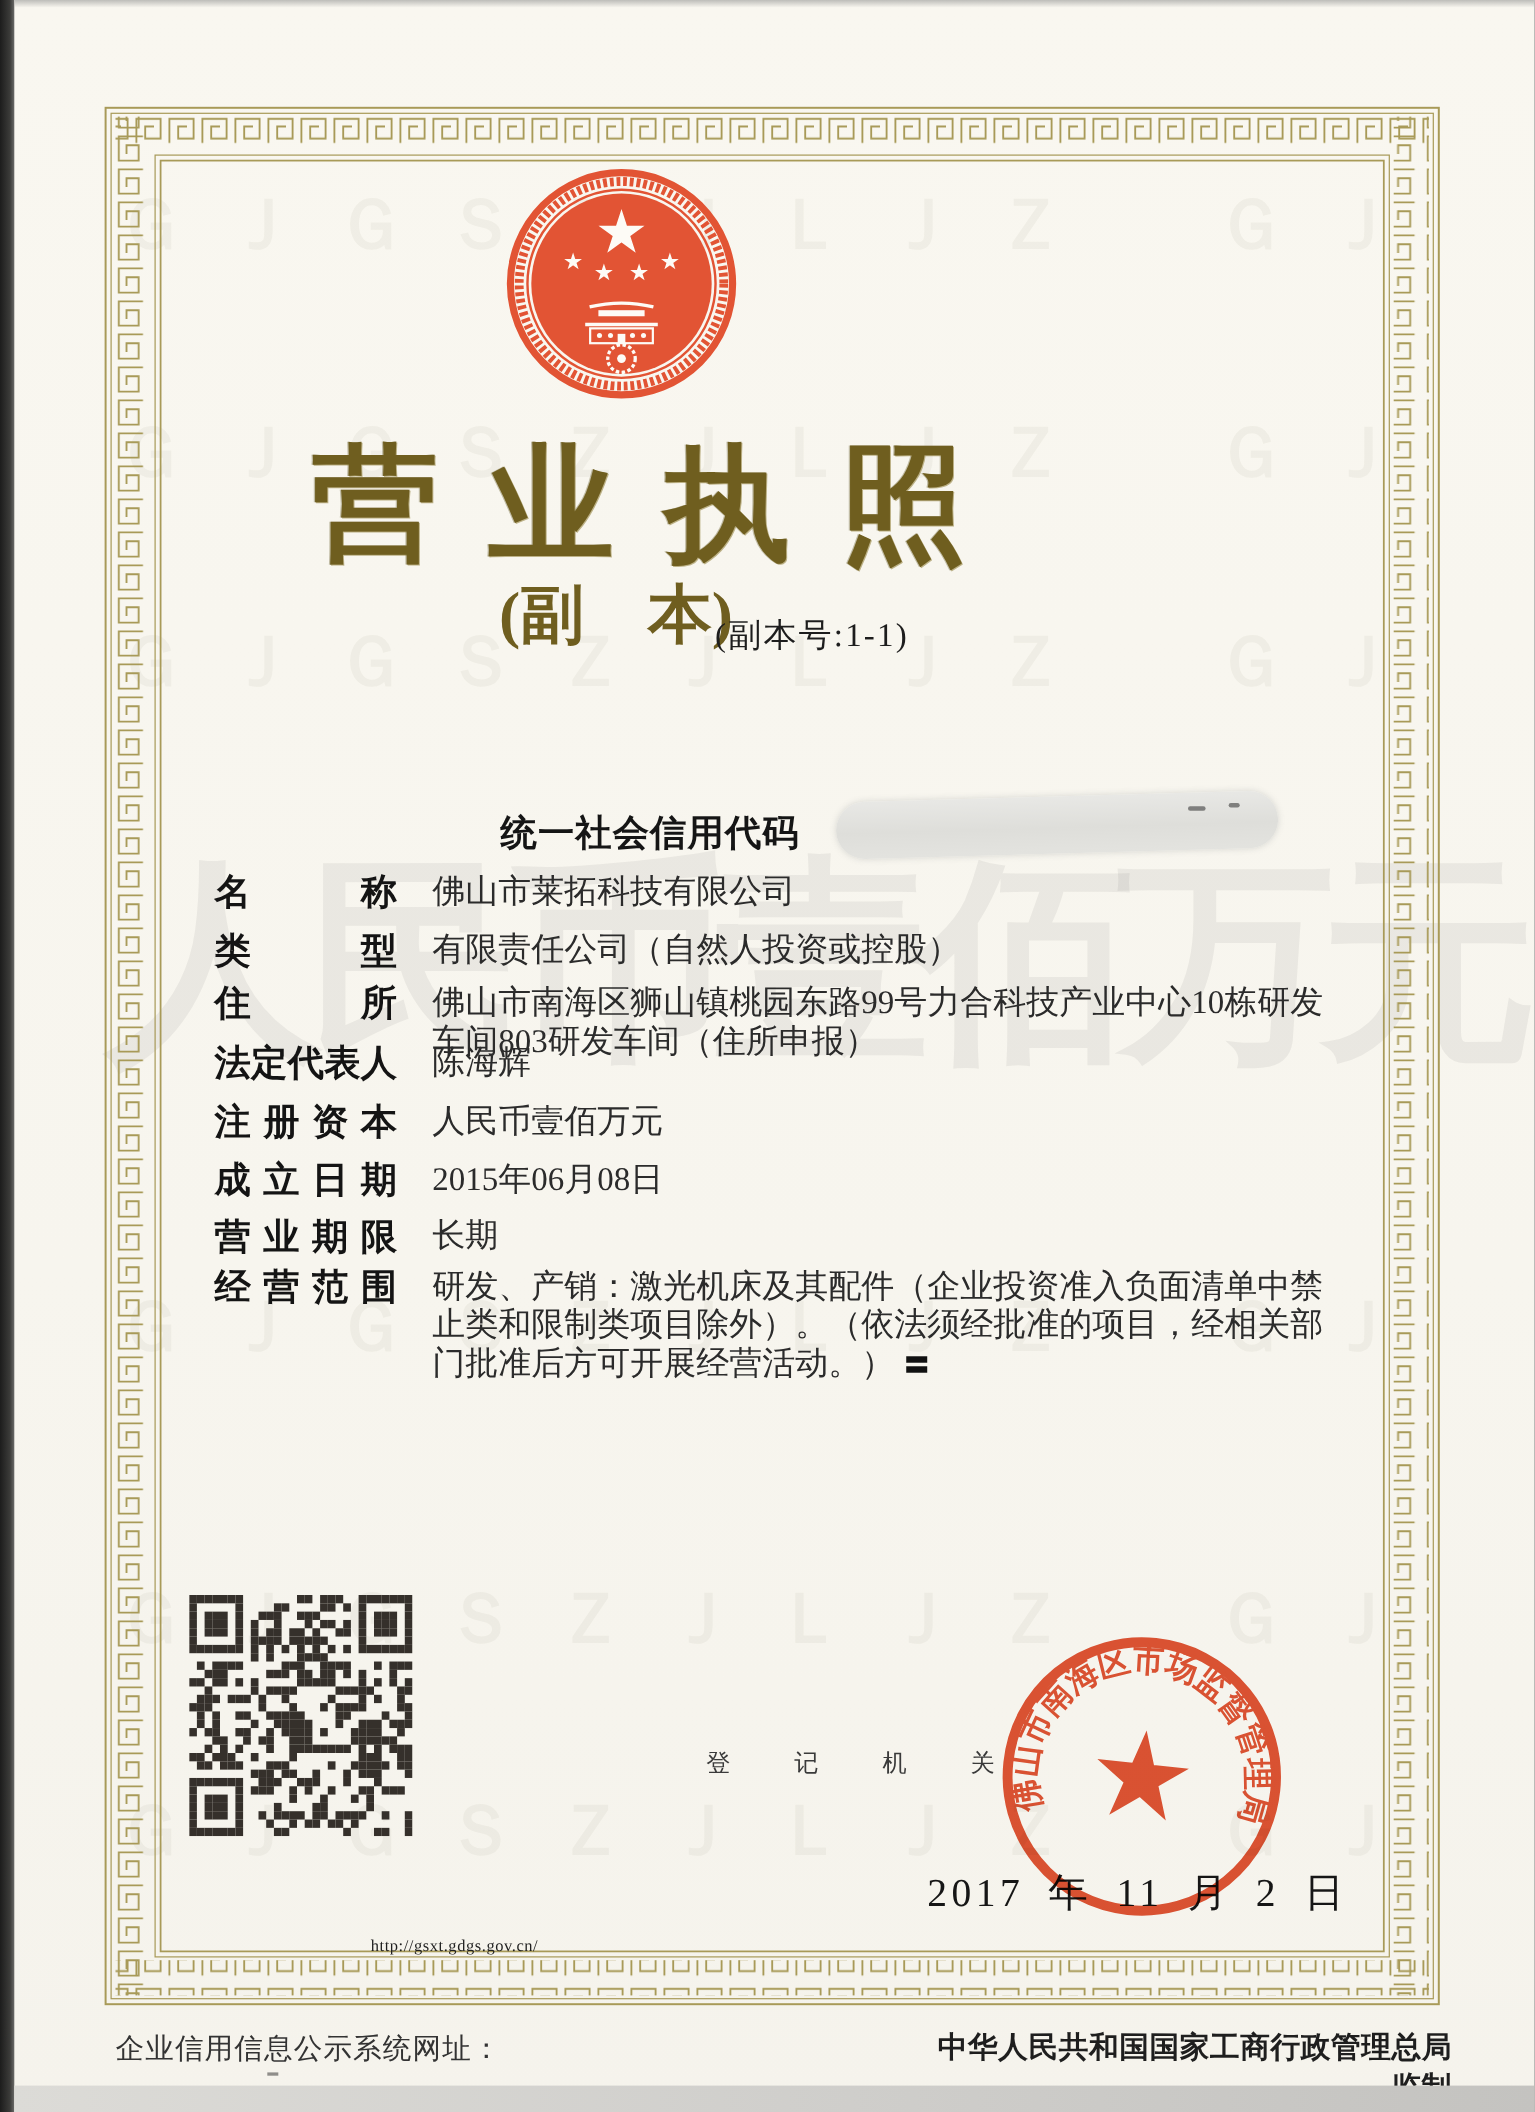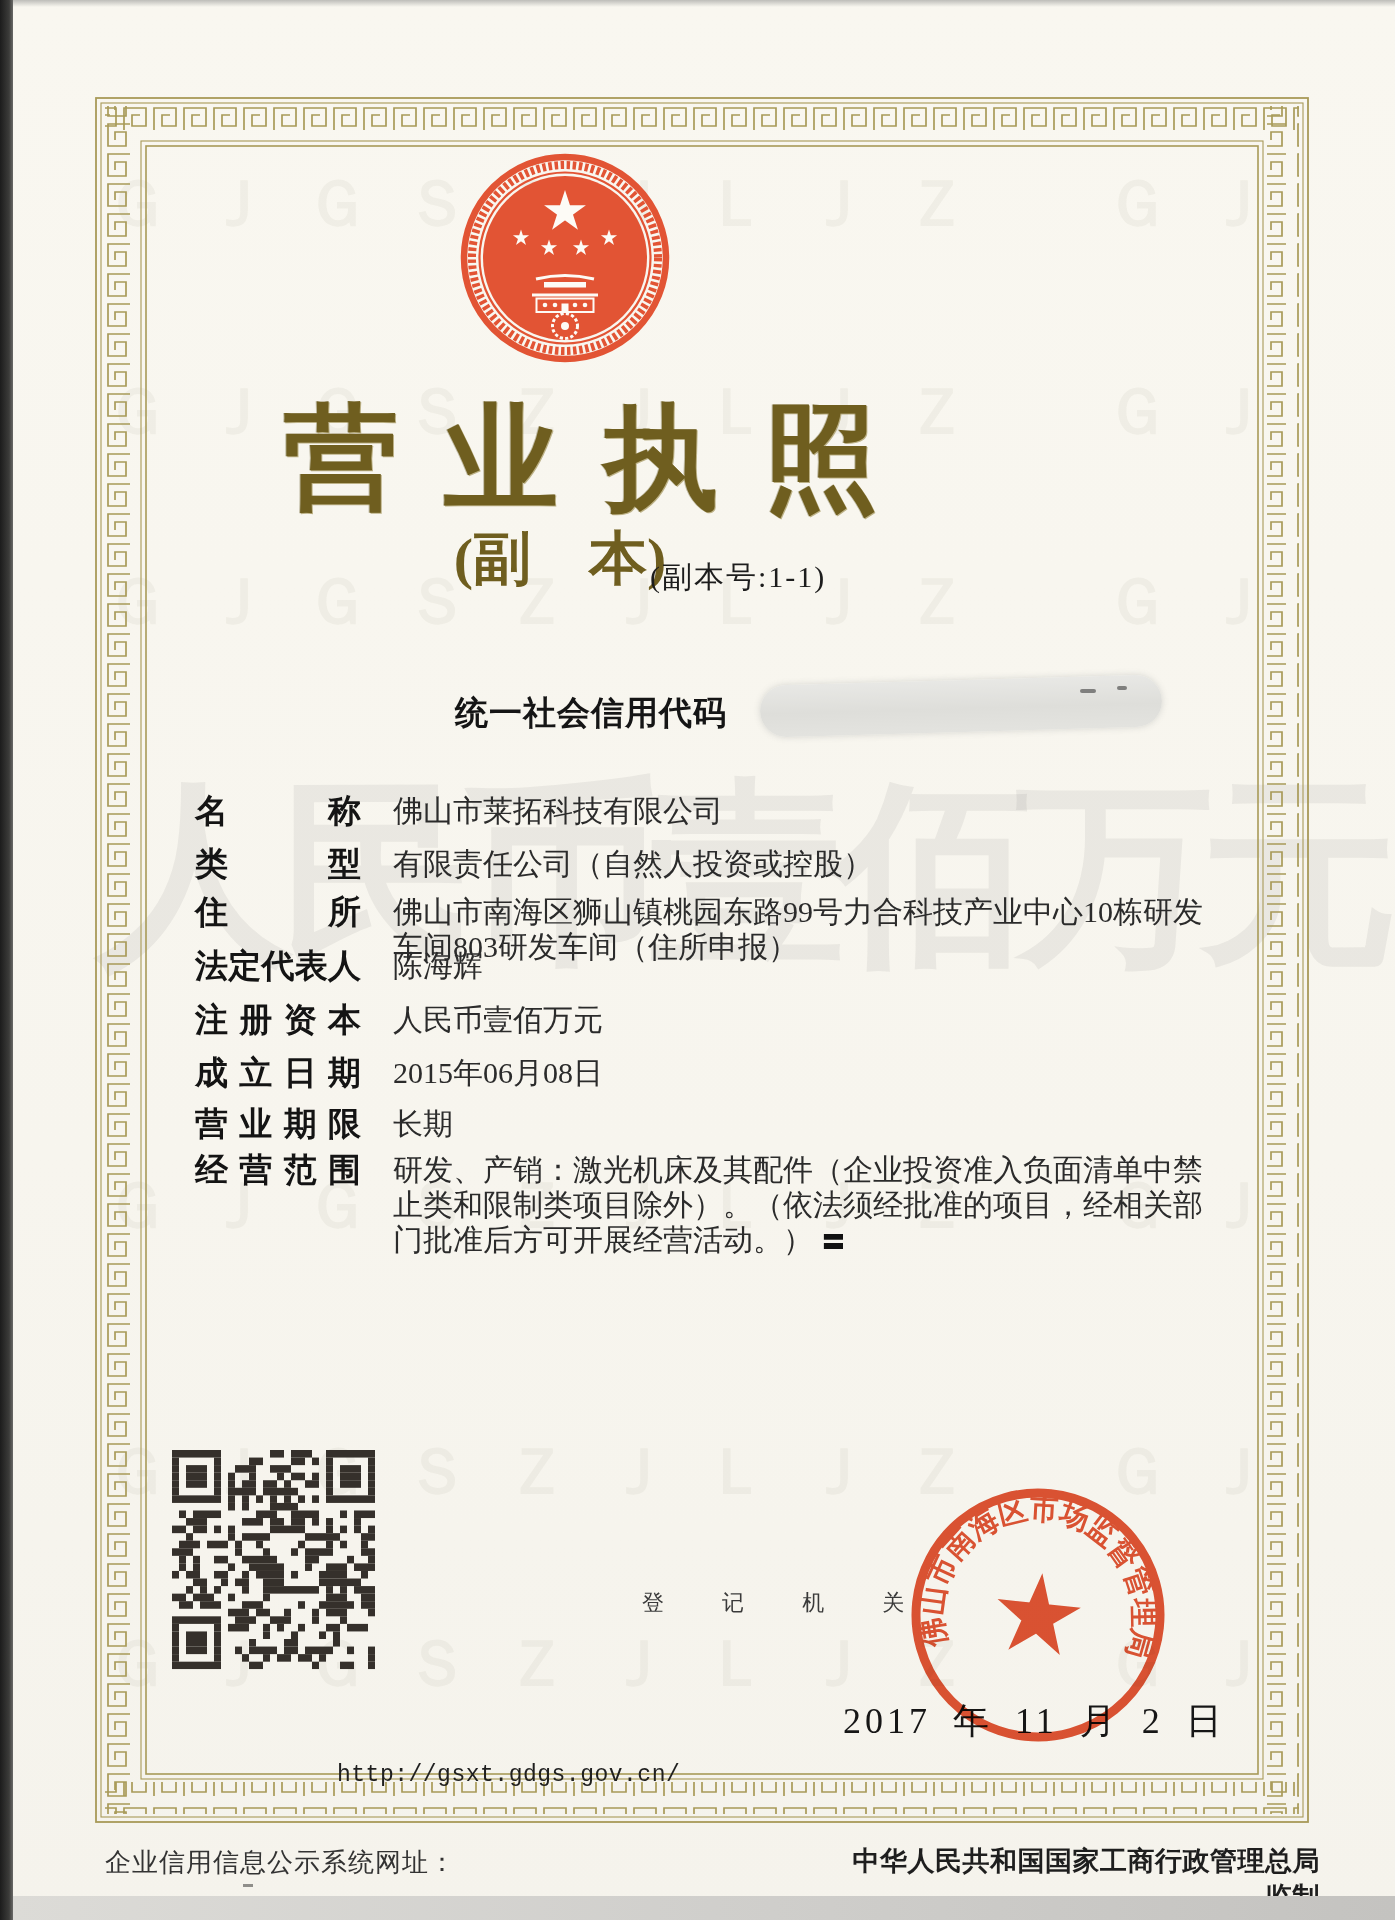--- a/index.html
+++ b/index.html
@@ -40,21 +40,21 @@
   .doc-title { position:absolute; left:262px; top:382px; white-space:nowrap;
     font-size:114px; font-weight:900; letter-spacing:46px; color:#6f5e1f;
     font-family:"Liberation Sans", sans-serif;
     text-shadow:1px 1px 0 rgba(138,120,48,.55), -1px 0 0 rgba(90,76,24,.35);margin-left:22px; }
   .doc-subtitle { position:absolute; left:380px; top:520px; width:360px; text-align:center;
     font-family:"Liberation Serif", serif; font-weight:700; font-size:58px; color:#6f5e1f; white-space:nowrap; }
   .copy-number { position:absolute; left:650px; top:557px;
     font-family:"Liberation Serif", serif; font-size:30px; color:#1d1d1d; letter-spacing:2px; }
 
   
-  .credit-line { position:absolute; left:455px; top:691px; }
+  .credit-line { position:absolute; left:455px; top:735px; }
   .credit-label { font-size:33px; font-weight:800; color:#151515; letter-spacing:1px; }
   .credit-redaction { position:absolute; left:305px; top:-11px; width:402px; height:52px;
     background:linear-gradient(180deg,#e8e8e5,#dededa 55%,#e3e3df);
     border-radius:26px; transform:rotate(-1.6deg); box-shadow:0 0 6px rgba(210,210,205,.9); }
   .redaction-mark { position:absolute; background:rgba(45,45,45,.55); height:4px; border-radius:2px; }
 
   
   .row { position:absolute; left:195px; width:1010px; display:flex; }
   .flabel { width:166px; flex:0 0 166px; font-size:33px; font-weight:800; color:#141414;
     text-align:justify; text-align-last:justify; line-height:36px;
@@ -68,22 +68,22 @@
 
   
   .registry-label { position:absolute; left:642px; top:1588px; font-size:22px; color:#3a3a3a;
     letter-spacing:26px; white-space:nowrap; font-weight:400; }
   .issue-date { position:absolute; left:843px; top:1697px; font-family:"Liberation Serif", serif;
     font-size:36px; color:#161616; letter-spacing:4px; word-spacing:9px; white-space:nowrap; }
   .seal { position:absolute; left:888px; top:1465px; width:300px; height:300px;
     mix-blend-mode:multiply; opacity:.94; transform:rotate(6deg); }
 
   
-  .site-url { position:absolute; left:337px; top:1762px; font-family:Liberation Mono, monospace;
-    font-size:23px; color:#1f1f1f; letter-spacing:.5px; }
+  .site-url { position:absolute; left:337px; top:1762px; font-family:Liberation Serif, serif;
+    font-size:15px; color:#1f1f1f; letter-spacing:.5px; }
   .footer-left { position:absolute; left:73px; top:1845px; font-size:26px; color:#333; letter-spacing:1px;margin-left:32px; }
   .footer-right { position:absolute; left:840px; top:1843px; width:480px; text-align:right;
     font-family:"Liberation Serif", serif; font-weight:700; font-size:27px; color:#1e1e1e; letter-spacing:.5px; }
 </style>
 </head>
 <body>
 
 <div id="page">
 
   <div class="pattern-row" style="top:160px">ＧＪＧＳＺＪＬＪＺ　ＧＪＧＳＺＪＬＪＺ</div>

